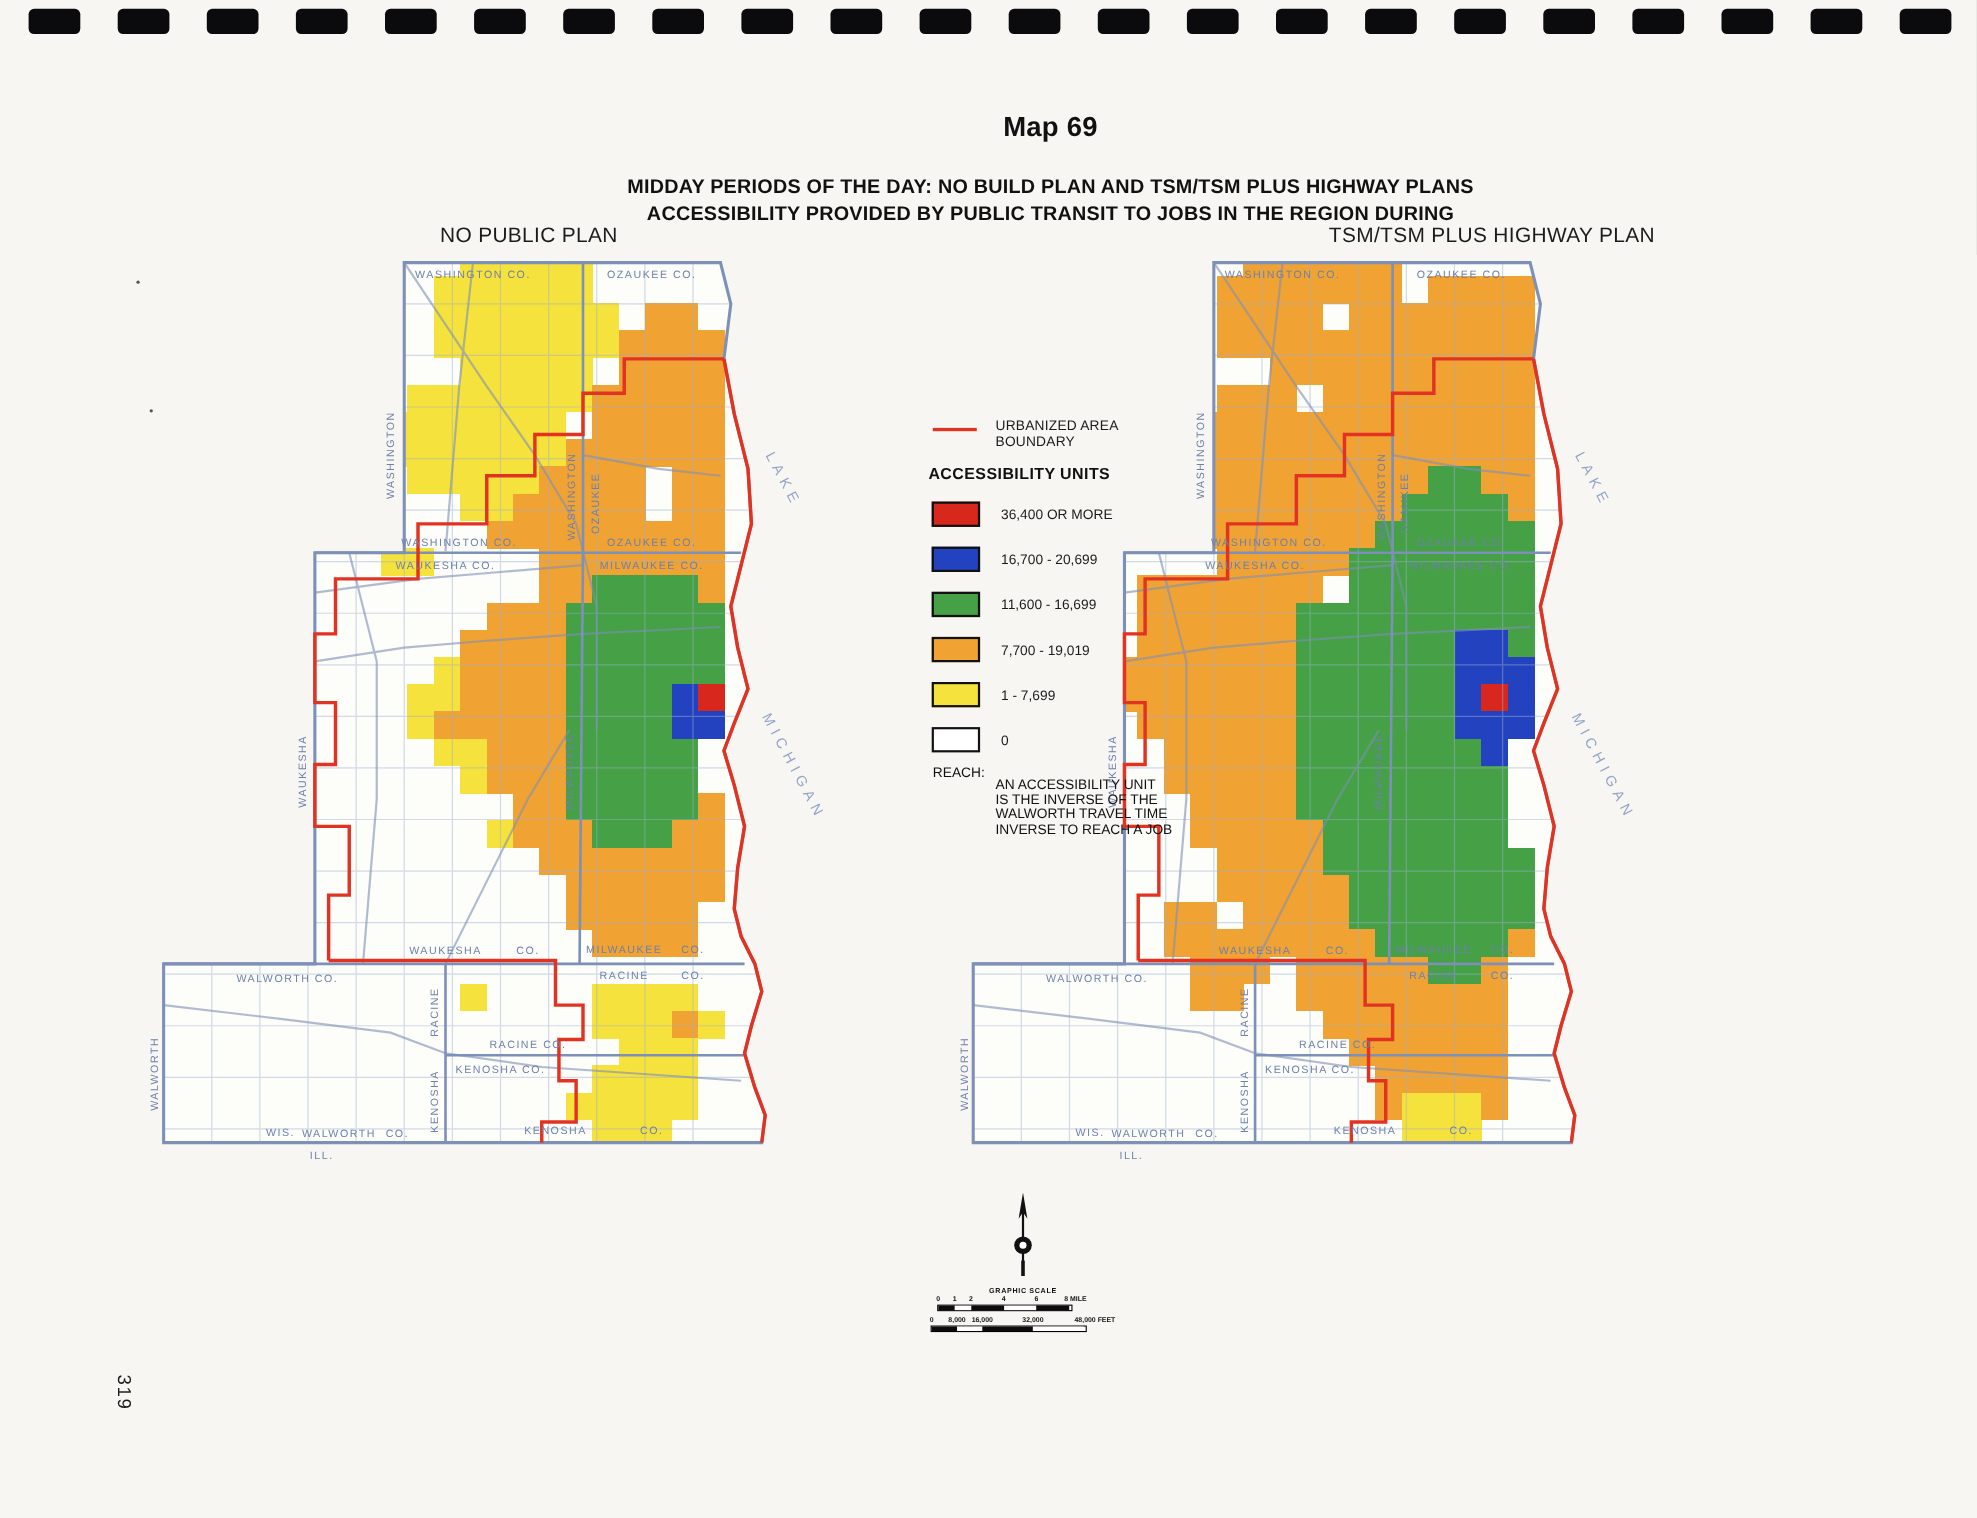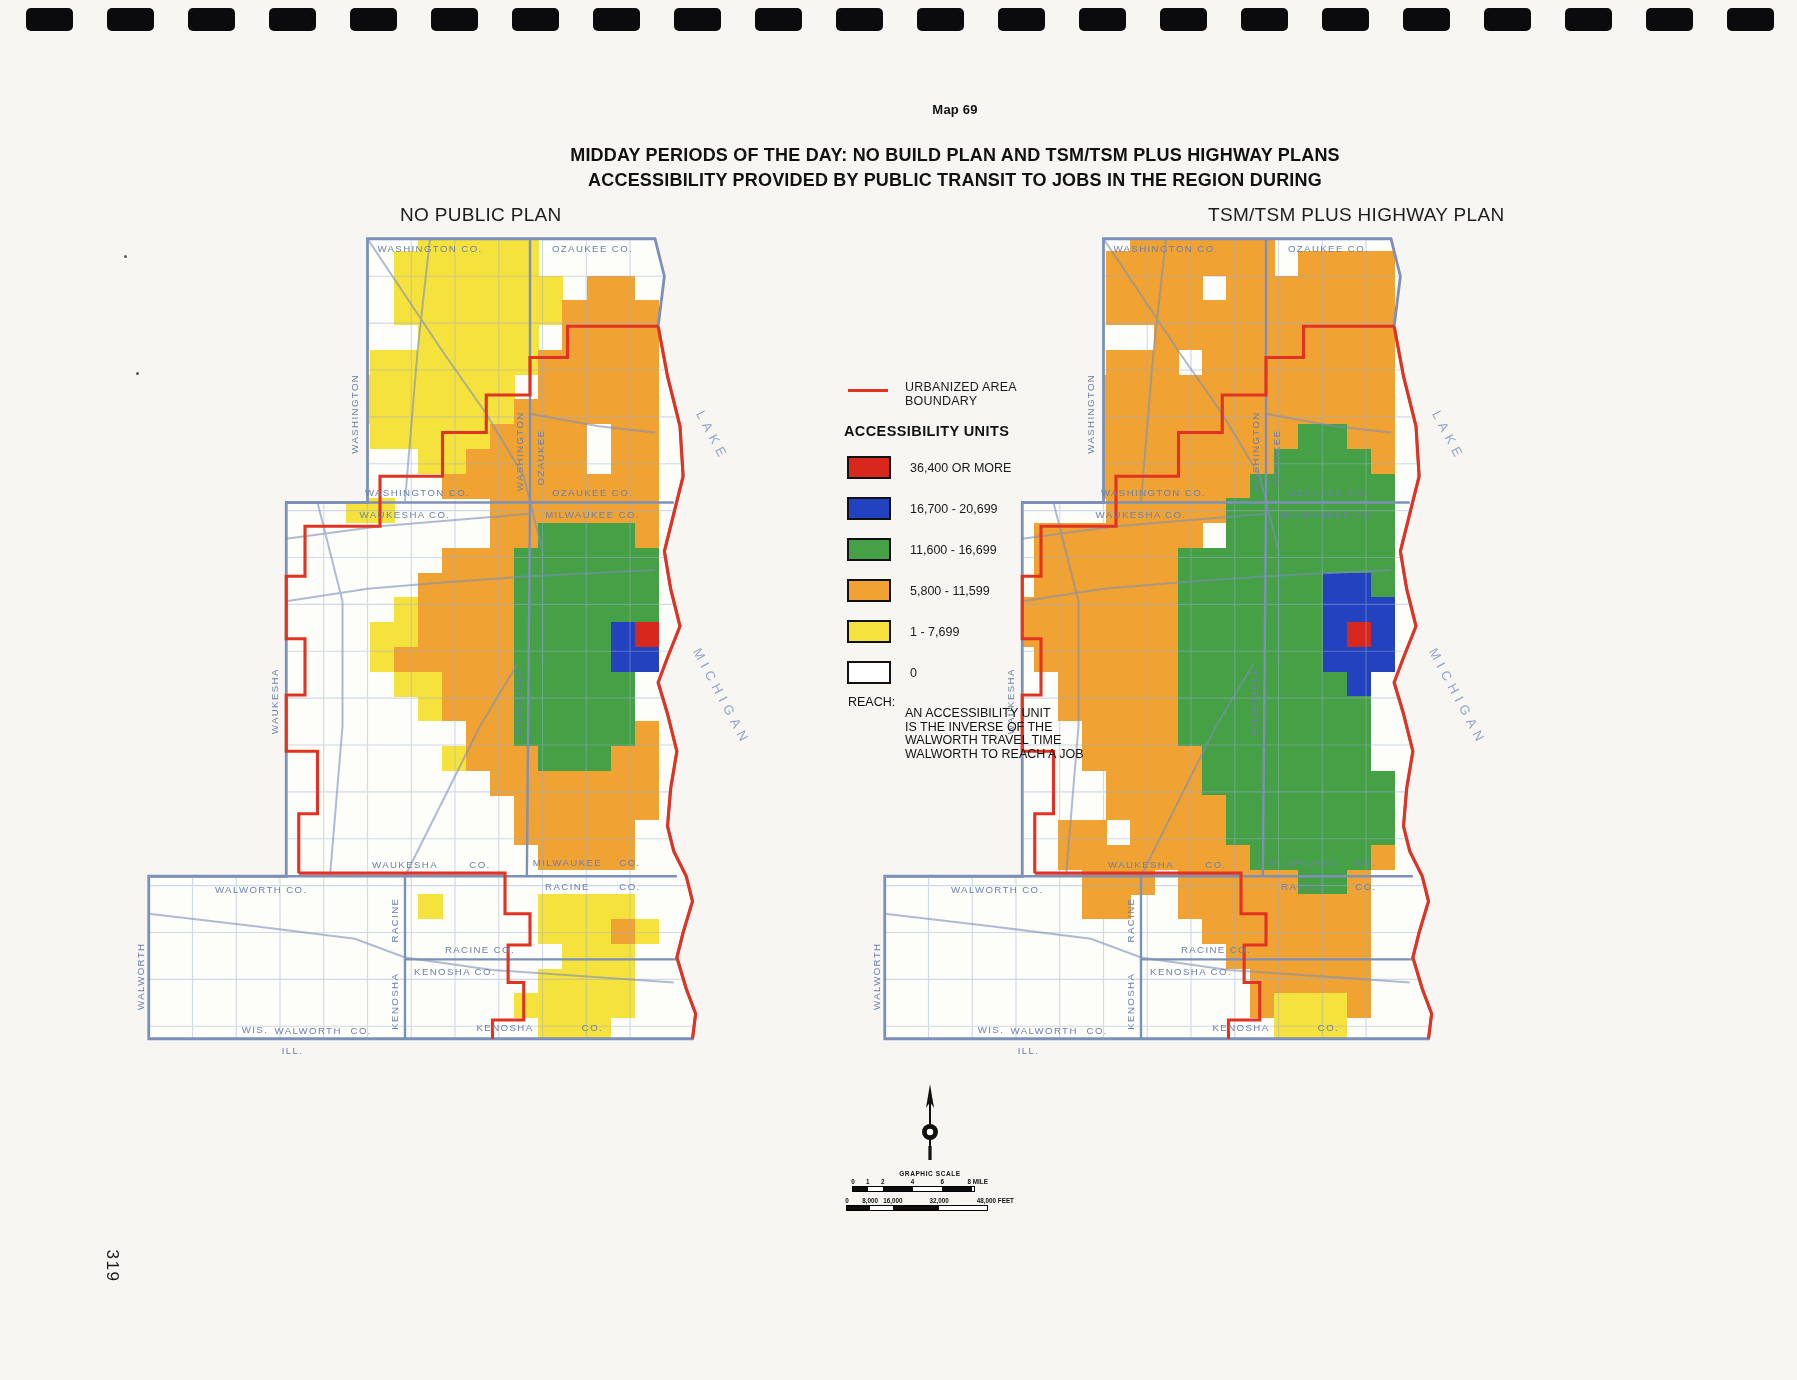--- a/index.html
+++ b/index.html
@@ -1,21 +1,21 @@
 <!DOCTYPE html>
 <html><head>
 <meta charset="utf-8">
 <style>
   html,body{margin:0;padding:0;background:#dddcd8}
   .page{position:relative;width:1797px;height:1380px;background:#f7f6f3;overflow:hidden;
         font-family:"Liberation Sans",sans-serif;color:#111}
   .perf{position:absolute;top:8px;height:23px;width:47px;background:#0b0b0d;border-radius:5px}
   .title-block{position:absolute;left:955px;top:102px;transform:translateX(-50%);
                text-align:center;white-space:nowrap}
-  .map-no{font-size:13px;font-weight:bold;margin-bottom:26px;letter-spacing:.2px}
+  .map-no{font-size:25px;font-weight:bold;margin-bottom:26px;letter-spacing:.2px}
   .subtitle{font-size:18px;font-weight:bold;line-height:25px;letter-spacing:.2px}
   .panel-label{position:absolute;top:204px;font-size:19px;color:#1c1c1c;letter-spacing:.3px}
   #label-left{left:400px}
   #label-right{left:1208px}
   .map-holder{position:absolute;width:625px;height:838px}
   #map-left{left:130px;top:226px}
   #map-right{left:866px;top:226px}
   .map-holder svg{width:625px;height:838px;font-family:"Liberation Sans",sans-serif}
   .legend{position:absolute;left:843px;top:376px;width:260px;height:400px}
   .leg-boundary-sym{position:absolute;left:5px;top:13px;width:40px;height:3px}
@@ -926,38 +926,38 @@
         <div class="leg-item">
           <div class="leg-swatch" style="background: rgb(35, 66, 191);"></div>
           <div class="leg-label">16,700 - 20,699</div>
         </div>
         <div class="leg-item">
           <div class="leg-swatch" style="background: rgb(69, 160, 70);"></div>
           <div class="leg-label">11,600 - 16,699</div>
         </div>
         <div class="leg-item">
           <div class="leg-swatch" style="background: rgb(240, 162, 50);"></div>
-          <div class="leg-label">5,800 - 11,599</div>
+          <div class="leg-label">7,700 - 19,019</div>
         </div>
         <div class="leg-item">
           <div class="leg-swatch" style="background: rgb(246, 226, 60);"></div>
           <div class="leg-label">1 - 7,699</div>
         </div>
         <div class="leg-item">
           <div class="leg-swatch" style="background: rgb(255, 255, 255);"></div>
           <div class="leg-label">0</div>
         </div>
       </div>
     <div class="leg-note">
       <div class="note-label">REACH:</div>
       <div class="note-lines" id="note-lines">
           <div>AN ACCESSIBILITY UNIT</div>
           <div>IS THE INVERSE OF THE</div>
           <div>WALWORTH TRAVEL TIME</div>
-          <div>WALWORTH TO REACH A JOB</div>
+          <div>INVERSE TO REACH A JOB</div>
         </div>
     </div>
   </div>
 
   <div class="scalebox">
     <svg class="north-arrow" viewBox="0 0 30 84">
       <polygon points="15,2 19,26 15,20 11,26" fill="#111"></polygon>
       <rect x="14" y="20" width="2" height="58" fill="#111"></rect>
       <circle cx="15" cy="50" r="8" fill="#111"></circle>
       <circle cx="15" cy="50" r="3.2" fill="#fff"></circle>

